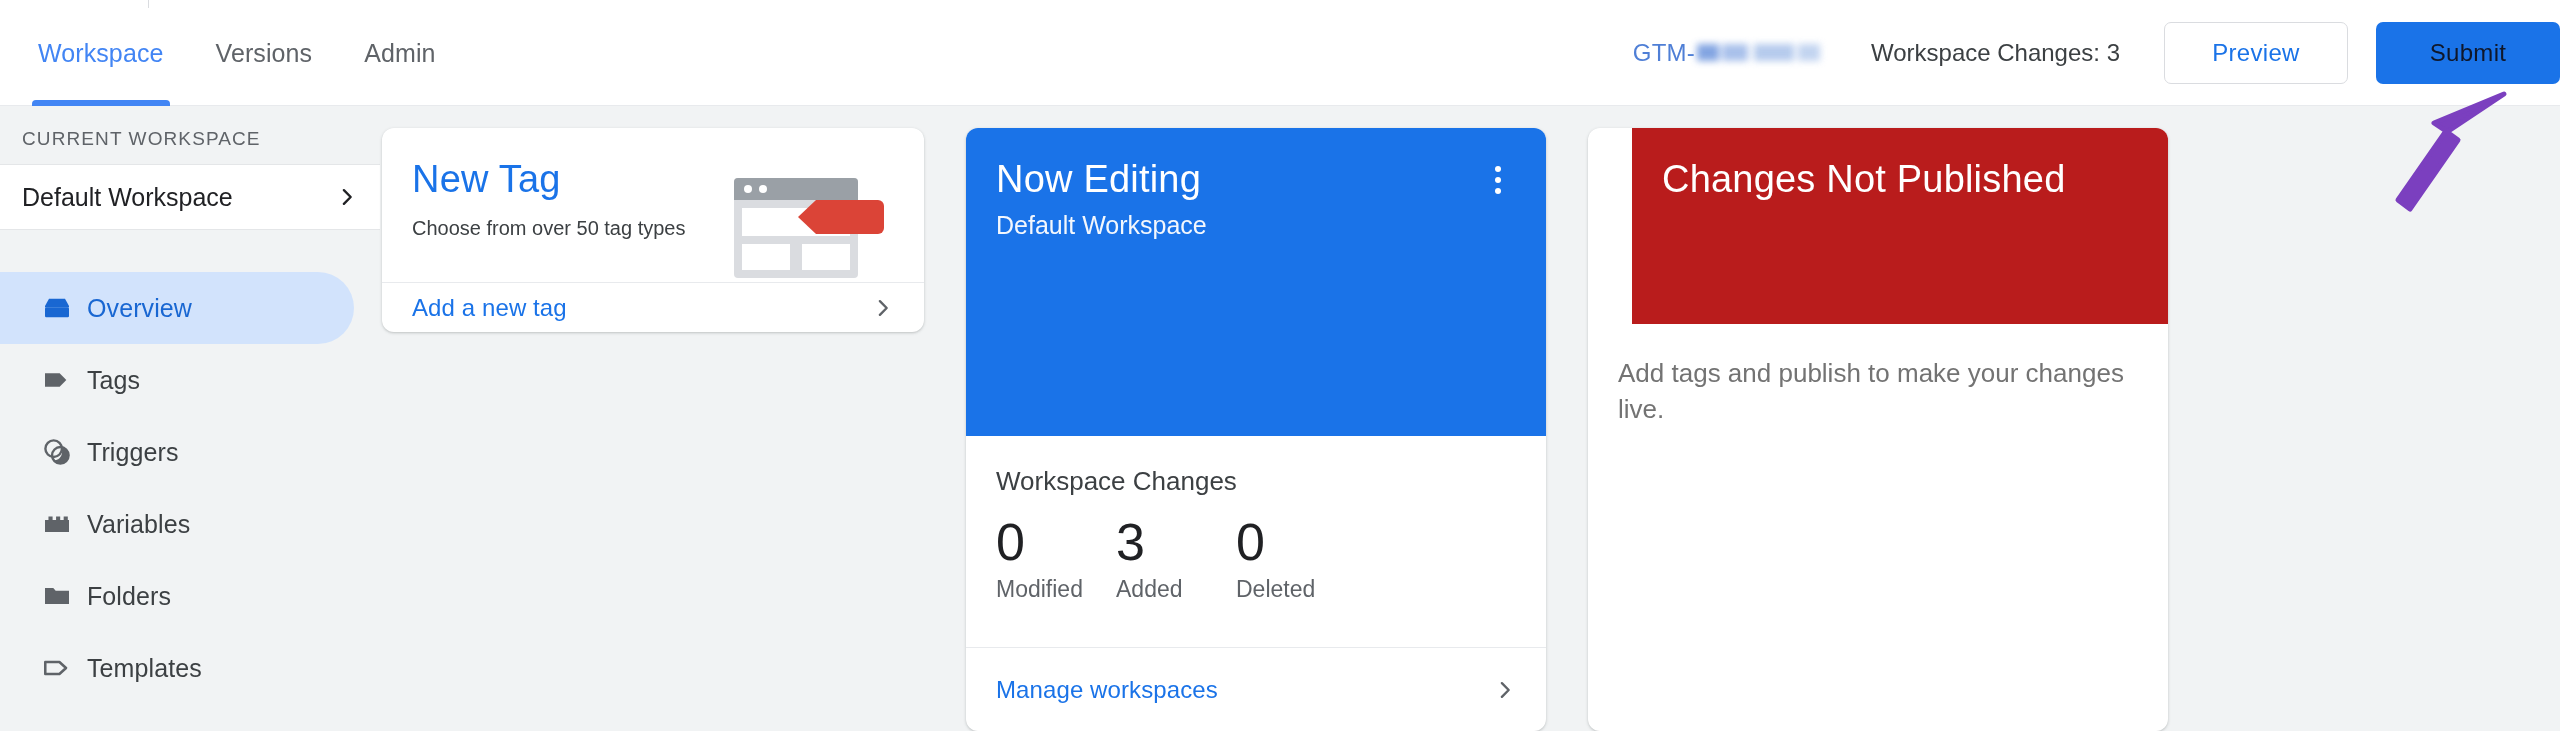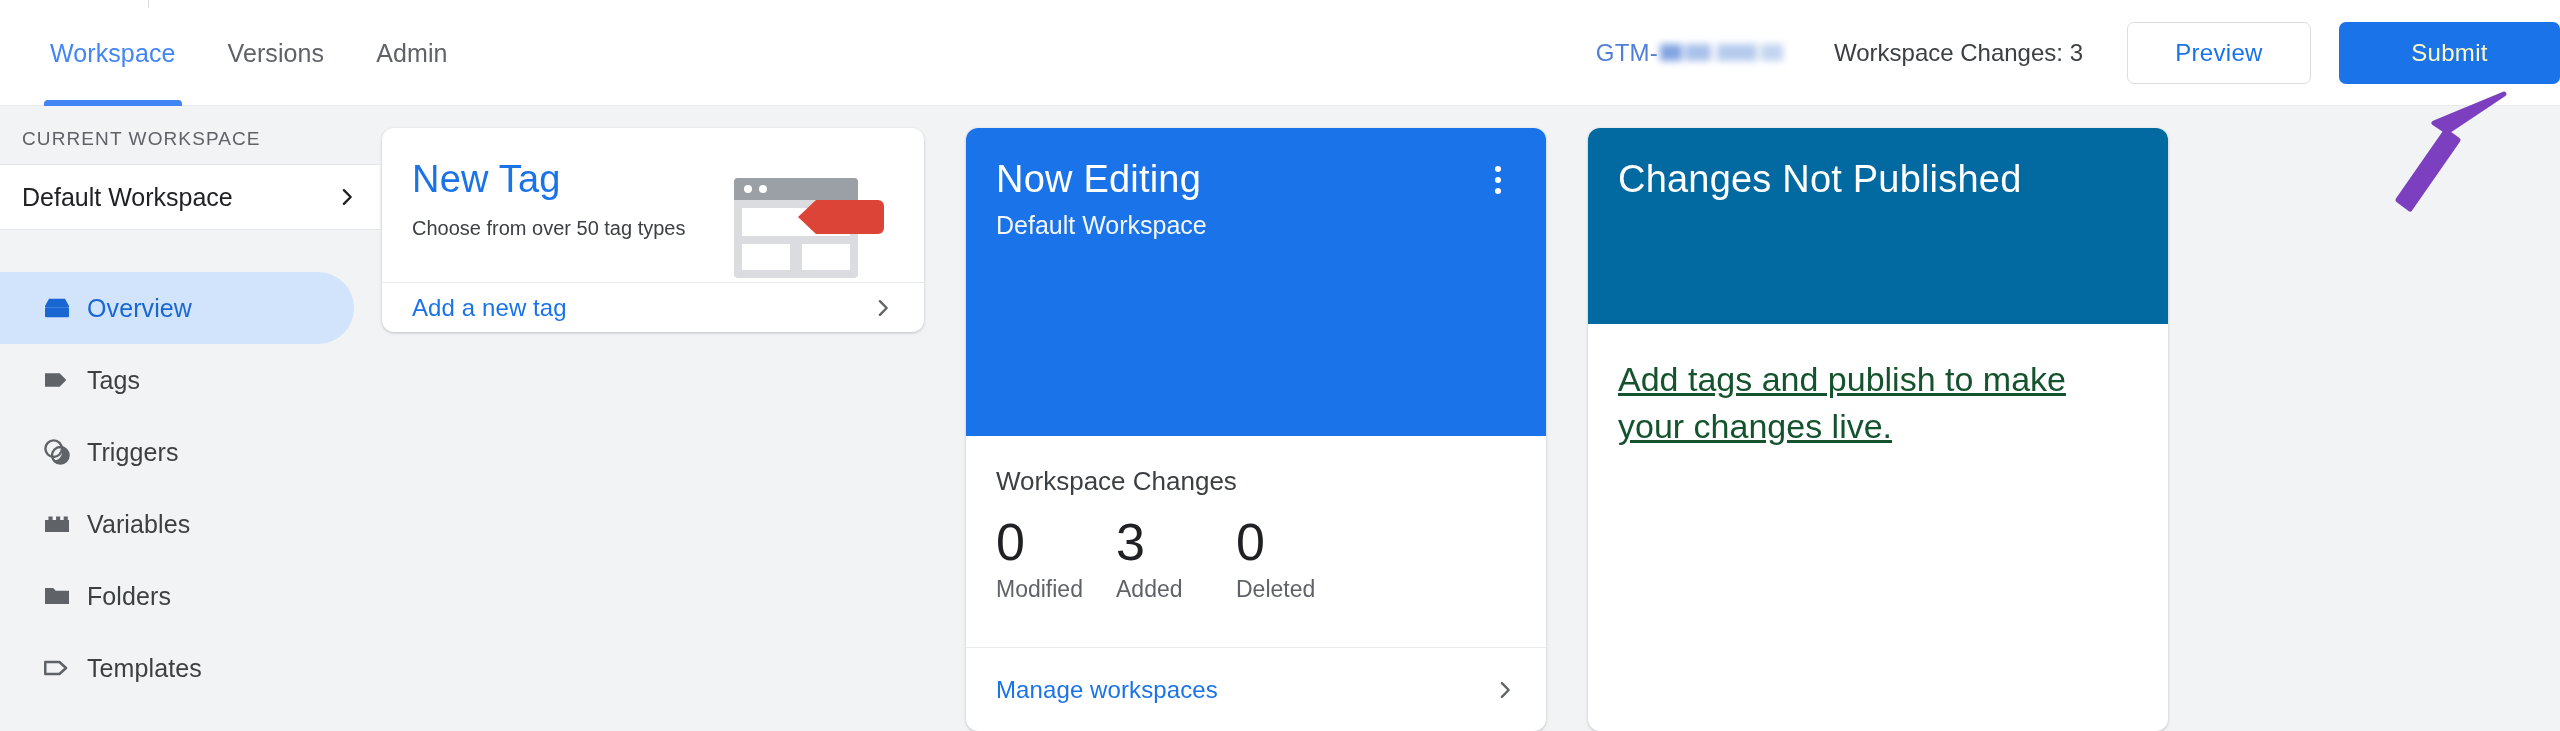--- a/index.html
+++ b/index.html
@@ -26,21 +26,21 @@
   .topbar-hairline {
     position: absolute;
     left: 148px; top: 0; width: 1px; height: 8px;
     background: #dadce0;
   }
 
   .tabs {
     display: flex;
     align-items: flex-end;
     height: 106px;
-    padding-left: 24px;
+    padding-left: 12px;
   }
 
   .tab {
     position: relative;
     height: 106px;
     display: flex;
     align-items: center;
     padding: 0 26px;
     font-size: 25px;
     color: #5f6368;
@@ -116,23 +116,23 @@
     justify-content: center;
   }
   .btn-outline {
     width: 184px;
     background: #ffffff;
     color: #1a73e8;
     border: 1.5px solid #dadce0;
     margin-right: 28px;
   }
   .btn-primary {
-    width: 221px;
+    width: 184px;
     background: #1a73e8;
-    color: #fef9c3;
+    color: #0f172a;
     border: none;
   }
 
   
   .page {
     position: relative;
     display: flex;
     height: 625px;
     background: #f1f3f4;
   }
@@ -285,28 +285,29 @@
   .editing-body { flex: 1; padding: 30px 30px 0 30px; }
   .ws-changes-title { font-size: 26px; color: #3c4043; }
   .stats { display: flex; margin-top: 18px; }
   .stat { width: 120px; }
   .stat-num { font-size: 52px; color: #202124; font-weight: 300; line-height: 1.05; }
   .stat-label { font-size: 23px; color: #5f6368; margin-top: 6px; }
 
   
   .pub-card { height: 625px; }
   .pub-head {
-    background: #0369a1;
+    background: #b91c1c;
     height: 196px;
     padding: 30px 30px 0 30px;
     color: #ffffff;
+    margin-left: 44px;
   }
   .pub-title { font-size: 38px; font-weight: 400; letter-spacing: .2px; }
   .pub-body { flex: 1; padding: 32px 30px 0 30px; }
-  .pub-text { font-size: 34px; line-height: 1.38; color: #14532d; text-decoration: underline; }
+  .pub-text { font-size: 26px; line-height: 1.38; color: #737373; }
 
   
   .annot-arrow {
     position: absolute;
     pointer-events: none;
     right: 44px;
     top: -18px;
     width: 130px;
     height: 135px;
     z-index: 40;

